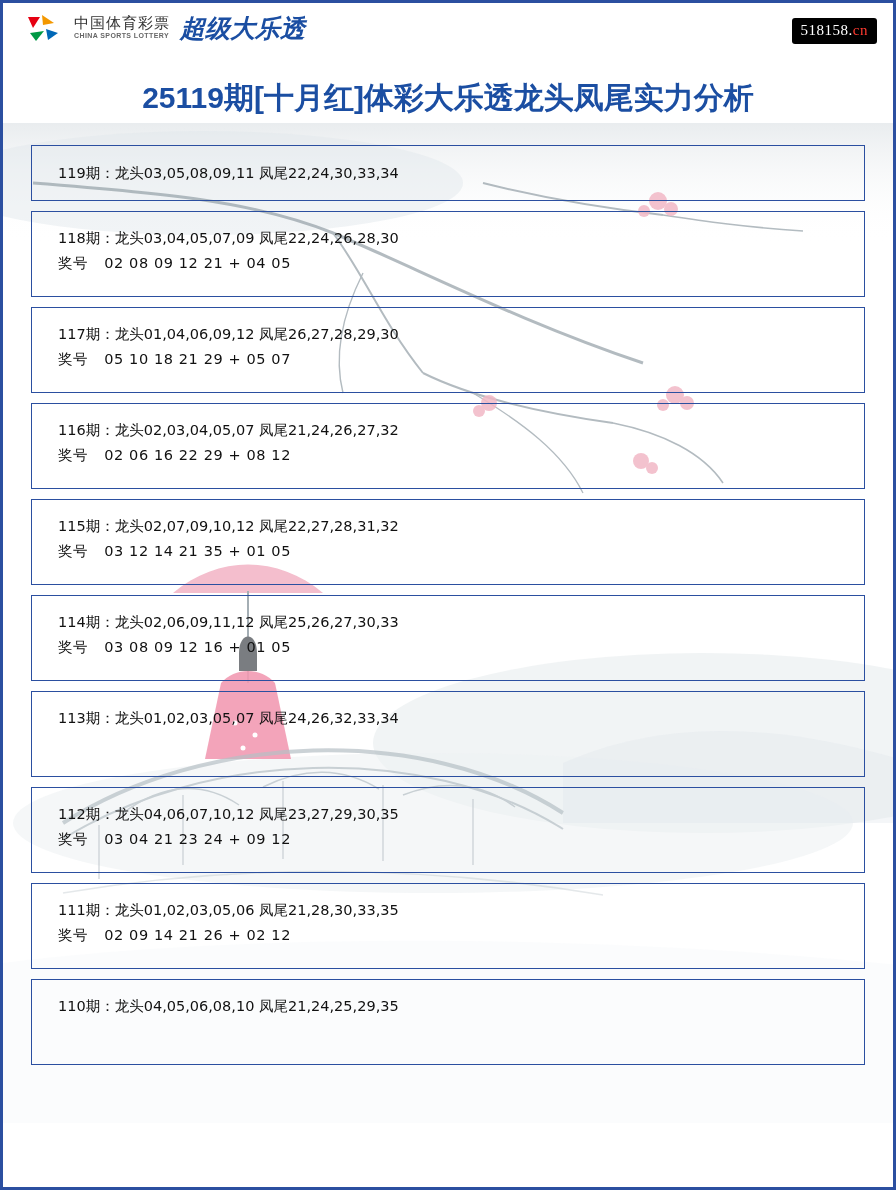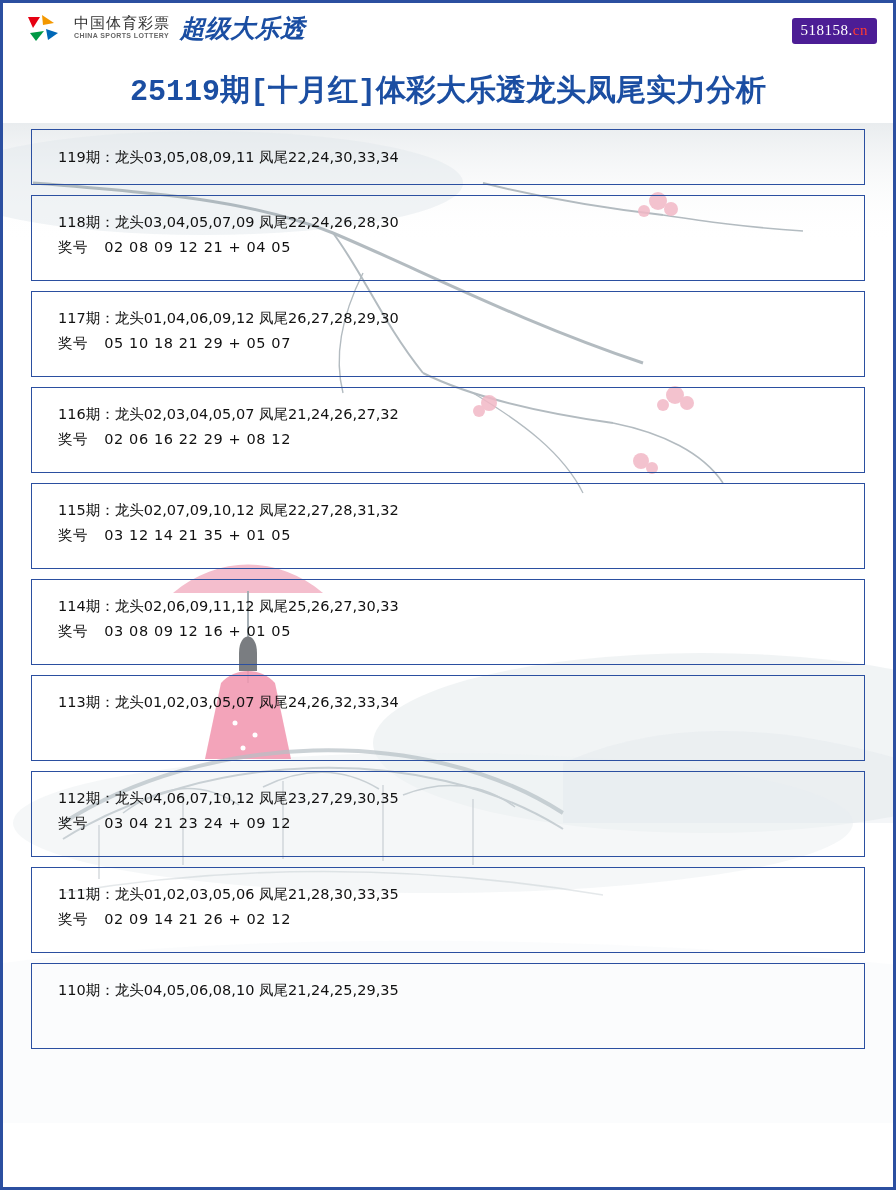--- a/index.html
+++ b/index.html
@@ -71,42 +71,42 @@
     font-weight: bold;
     font-style: italic;
     color: #1b4ea2;
     font-family: "DejaVu Sans", sans-serif;
     letter-spacing: 0px;
     margin-left: 2px;
   }
   .site-badge {
     position: absolute;
     right: 16px; top: 15px;
-    background: #4c1d95;
+    background: #000000;
     color: #ffffff;
     font-size: 15px;
     padding: 4px 9px 5px 9px;
     border-radius: 3px;
     font-family: "Liberation Serif", serif;
     letter-spacing: .5px;
   }
   .site-badge .tld { color: #ff3b30; }
 
   .title-bar {
     position: relative;
     z-index: 3;
     text-align: center;
     padding: 4px 0 14px 0;
   }
   .title-bar h1 {
-    margin: 4px;
+    margin: 12px;
     font-size: 30px;
     font-weight: bold;
     color: #1b4ea2;
-    font-family: Liberation Mono, monospace;
+    font-family: Liberation Sans, sans-serif;
     letter-spacing: 0px;
   }
 
   
   .list {
     position: relative;
     z-index: 2;
     margin: 0 28px;
     display: flex;
     flex-direction: column;

